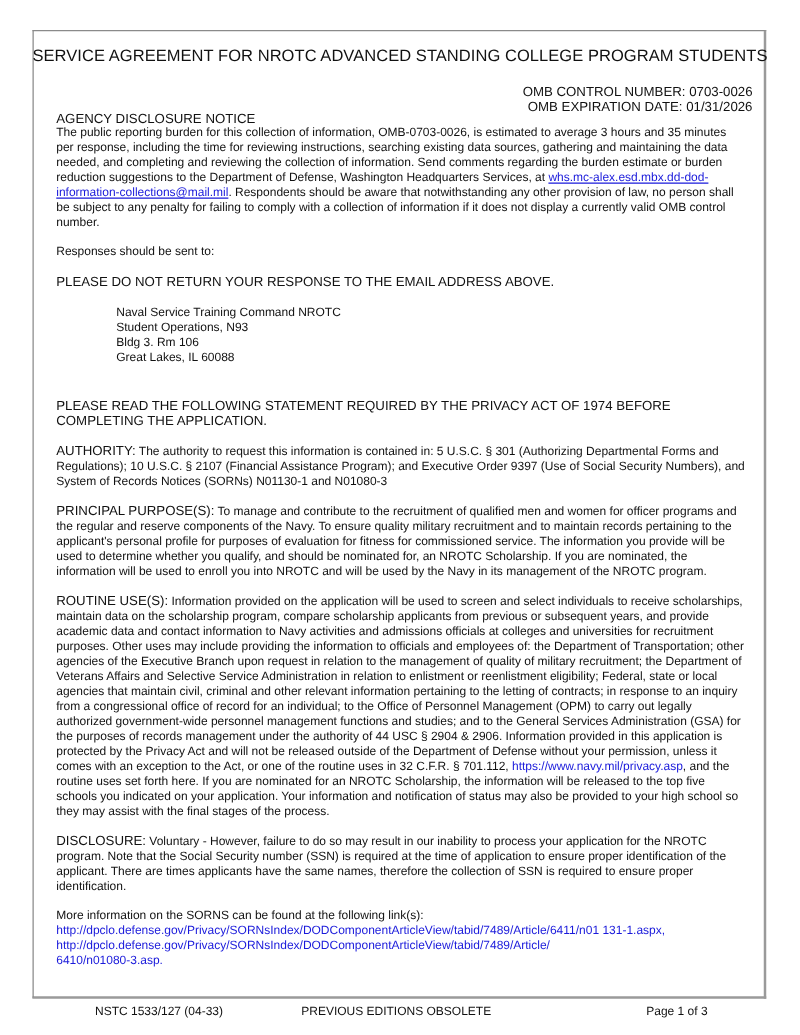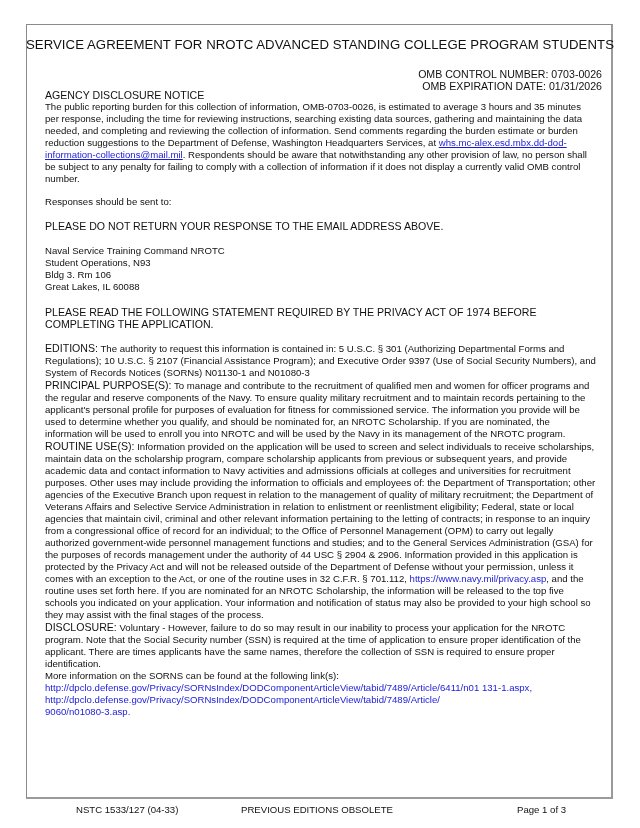--- a/index.html
+++ b/index.html
@@ -19,21 +19,21 @@
     .omb {
       position: absolute; right: 38px; top: 68px; text-align: right;
       font-size: 10.6px; line-height: 12px;
     }
     .content {
       position: absolute; left: 45px; top: 89px; width: 552px;
       font-size: 9.6px; line-height: 12px;
     }
     .heading { font-size: 10.6px; line-height: 12px; }
     p { margin: 0; }
-    .sect { }
+    .sect { margin-top: 11px; }
     .caps { font-size: 10.6px; line-height: 12.5px; }
     .label { font-size: 10.6px; }
     a, .link { color: #1a1adb; }
     .u { text-decoration: underline; }
     .addr p { margin: 0; }
     .footer {
       position: absolute; top: 804px; font-size: 9.6px;
     }
   </style>
 </head>
@@ -49,39 +49,39 @@
 </div>
 
 <div class="content">
   <div class="heading">AGENCY DISCLOSURE NOTICE</div>
   <p><span>The public reporting burden for this collection of information, OMB-0703-0026, is estimated to average 3 hours and 35 minutes per response, including the time for reviewing instructions, searching existing data sources, gathering and maintaining the data needed, and completing and reviewing the collection of information.  Send comments regarding the burden estimate or burden reduction suggestions to the Department of Defense, Washington Headquarters Services, at </span><a class="u" href="#">whs.mc-alex.esd.mbx.dd-dod-information-collections@mail.mil</a><span>.  Respondents should be aware that notwithstanding any other provision of law, no person shall be subject to any penalty for failing to comply with a collection of information if it does not display a currently valid OMB control number.</span></p>
 
   <p class="sect" style="margin-top:11px;">Responses should be sent to:</p>
 
   <p class="sect caps" style="margin-top:12px;">PLEASE DO NOT RETURN YOUR RESPONSE TO THE EMAIL ADDRESS ABOVE.</p>
 
-  <div class="addr sect" style="margin-top:12px;">
+  <div class="addr sect" style="margin-top:12px;margin-left:48px;">
     <p>Naval Service Training Command NROTC</p>
     <p>Student Operations, N93</p>
     <p>Bldg 3. Rm 106</p>
     <p>Great Lakes, IL 60088</p>
   </div>
 
-  <p class="sect caps" style="margin-top:13px;">PLEASE READ THE FOLLOWING STATEMENT REQUIRED BY THE PRIVACY ACT OF 1974 BEFORE COMPLETING THE APPLICATION.</p>
+  <p class="sect caps" style="margin-top:26px;">PLEASE READ THE FOLLOWING STATEMENT REQUIRED BY THE PRIVACY ACT OF 1974 BEFORE COMPLETING THE APPLICATION.</p>
 
-  <p class="sect" style="margin-top:11px;"><span class="label">EDITIONS:</span><span> The authority to request this information is contained in: 5 U.S.C. § 301 (Authorizing Departmental Forms and Regulations); 10 U.S.C. § 2107 (Financial Assistance Program); and Executive Order 9397 (Use of Social Security Numbers), and System of Records Notices (SORNs) N01130-1 and N01080-3</span></p>
+  <p class="sect" style="margin-top:11px;"><span class="label">AUTHORITY:</span><span> The authority to request this information is contained in: 5 U.S.C. § 301 (Authorizing Departmental Forms and Regulations); 10 U.S.C. § 2107 (Financial Assistance Program); and Executive Order 9397 (Use of Social Security Numbers), and System of Records Notices (SORNs) N01130-1 and N01080-3</span></p>
 
   <p class="sect"><span class="label">PRINCIPAL PURPOSE(S):</span><span> To manage and contribute to the recruitment of qualified men and women for officer programs and the regular and reserve components of the Navy.  To ensure quality military recruitment and to maintain records pertaining to the applicant's personal profile for purposes of evaluation for fitness for commissioned service.  The information you provide will be used to determine whether you qualify, and should be nominated for, an NROTC Scholarship.  If you are nominated, the information will be used to enroll you into NROTC and will be used by the Navy in its management of the NROTC program.</span></p>
 
   <p class="sect"><span class="label">ROUTINE USE(S):</span><span> Information provided on the application will be used to screen and select individuals to receive scholarships, maintain data on the scholarship program, compare scholarship applicants from previous or subsequent years, and provide academic data and contact information to Navy activities and admissions officials at colleges and universities for recruitment purposes.  Other uses may include providing the information to officials and employees of: the Department of Transportation; other agencies of the Executive Branch upon request in relation to the management of quality of military recruitment; the Department of Veterans Affairs and Selective Service Administration in relation to enlistment or reenlistment eligibility; Federal, state or local agencies that maintain civil, criminal and other relevant information pertaining to the letting of contracts; in response to an inquiry from a congressional office of record for an individual; to the Office of Personnel Management (OPM) to carry out legally authorized government-wide personnel management functions and studies; and to the General Services Administration (GSA) for the purposes of records management under the authority of 44 USC § 2904 &amp; 2906.  Information provided in this application is protected by the Privacy Act and will not be released outside of the Department of Defense without your permission, unless it comes with an exception to the Act, or one of the routine uses in 32 C.F.R. § 701.112, </span><a href="#" style="text-decoration:none;">https://www.navy.mil/privacy.asp</a><span>, and the routine uses set forth here.  If you are nominated for an NROTC Scholarship, the information will be released to the top five schools you indicated on your application. Your information and notification of status may also be provided to your high school so they may assist with the final stages of the process.</span></p>
 
   <p class="sect"><span class="label">DISCLOSURE:</span><span> Voluntary - However, failure to do so may result in our inability to process your application for the NROTC program.  Note that the Social Security number (SSN) is required at the time of application to ensure proper identification of the applicant.  There are times applicants have the same names, therefore the collection of SSN is required to ensure proper identification.</span></p>
 
   <div class="sect">
     <p>More information on the SORNS can be found at the following link(s):</p>
     <p><a href="#" style="text-decoration:none;">http://dpclo.defense.gov/Privacy/SORNsIndex/DODComponentArticleView/tabid/7489/Article/6411/n01 131-1.aspx,</a></p>
-    <p><a href="#" style="text-decoration:none;"><span>http://dpclo.defense.gov/Privacy/SORNsIndex/DODComponentArticleView/tabid/7489/Article/</span><br><span>9060/n01080-3.asp.</span></a></p>
+    <p><a href="#" style="text-decoration:none;"><span>http://dpclo.defense.gov/Privacy/SORNsIndex/DODComponentArticleView/tabid/7489/Article/</span><br><span>6410/n01080-3.asp.</span></a></p>
   </div>
 </div>
 
 <div class="footer" style="left:76px;">NSTC 1533/127 (04-33)</div>
 <div class="footer" style="left:241px;">PREVIOUS EDITIONS OBSOLETE</div>
 <div class="footer" style="left:517px;">Page 1 of 3</div>
 
 </body></html>

